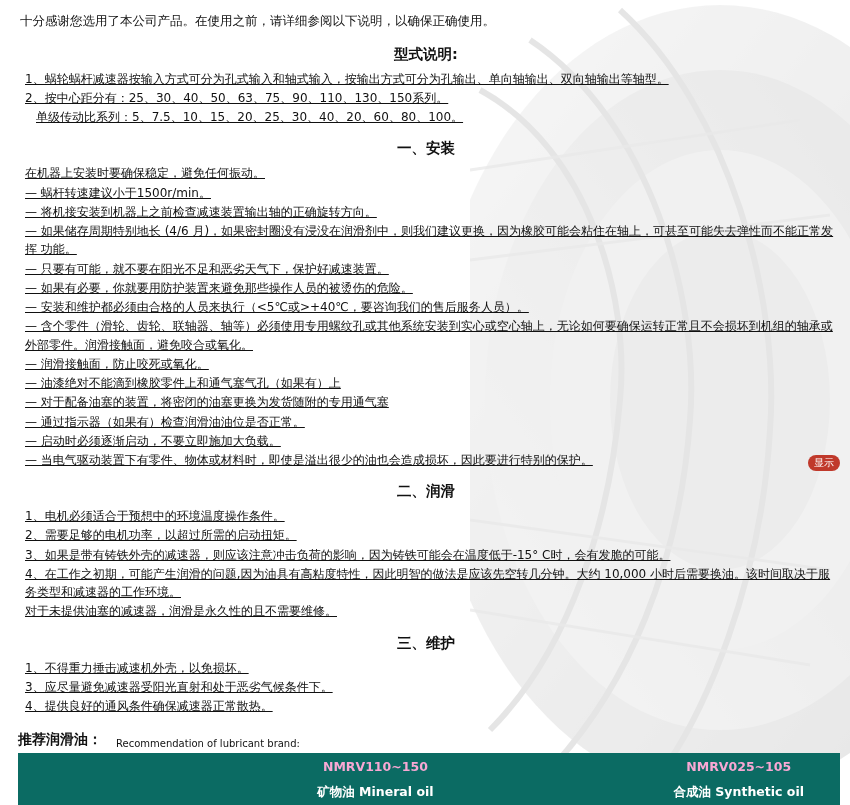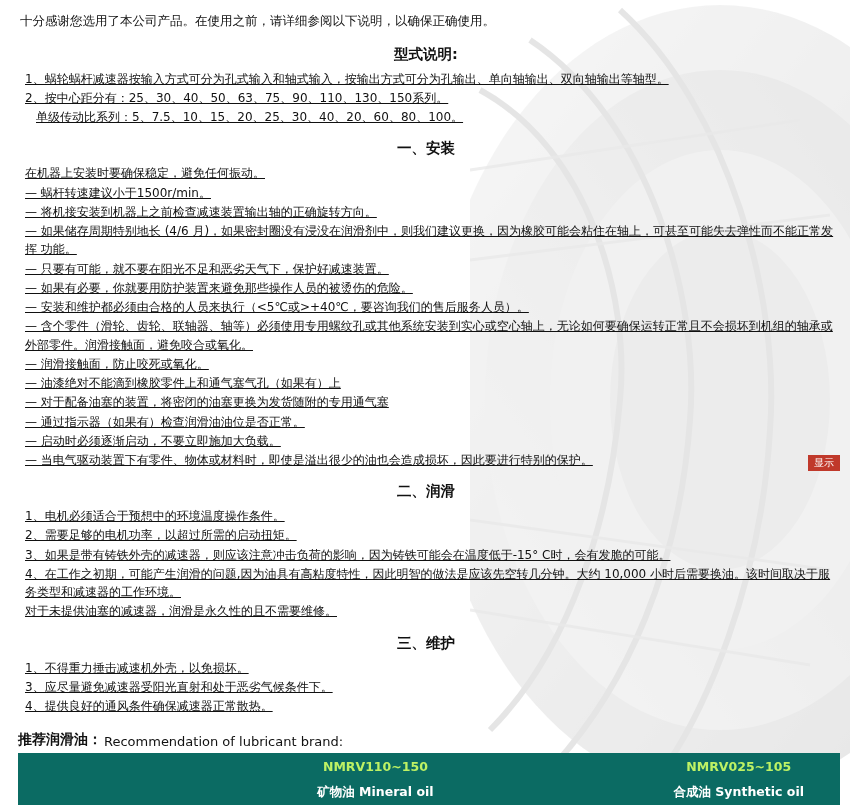--- a/index.html
+++ b/index.html
@@ -66,40 +66,40 @@
   .lub-head {
     display: flex;
     align-items: flex-end;
     margin: 16px 0 4px 4px;
   }
   .lub-head .cn {
     font-size: 14px;
     font-weight: bold;
   }
   .lub-head .en {
-    font-size: 13px;
-    margin-left: 2px;
+    font-size: 10px;
+    margin-left: 14px;
   }
   table.lub {
     border-collapse: collapse;
     width: 822px;
     margin-left: 4px;
     table-layout: fixed;
     font-size: 12.5px;
   }
   table.lub td, table.lub th {
     border: 1px solid #1a1a1a;
     text-align: center;
     padding: 3px 2px;
     height: 19px;
     background: #ffffff;
   }
   table.lub th.teal {
     background: #0b6b63;
-    color: #bef264;
+    color: #f9a8d4;
     font-weight: bold;
     border-color: #0b6b63;
   }
   table.lub th.teal-dark {
     background: #0b6b63;
     color: #ffffff;
     font-weight: bold;
     border-color: #0b6b63;
   }
   .col-brand { width: 88px; }
@@ -108,21 +108,21 @@
   .col-syn { width: 188px; }
 
   .badge {
     position: absolute;
     right: 10px;
     top: 455px;
     background: #c0392b;
     color: #fff;
     font-size: 10px;
     padding: 2px 6px;
-    border-radius: 0;
+    border-radius: 8px;
     z-index: 5;
     line-height: 1.2;
   }
 </style>
 </head>
 <body>
 
 <svg class="bg-art" viewBox="0 0 420 805" preserveAspectRatio="xMidYMid slice">
   <defs>
     <linearGradient id="gm" x1="0" y1="0" x2="1" y2="1">

